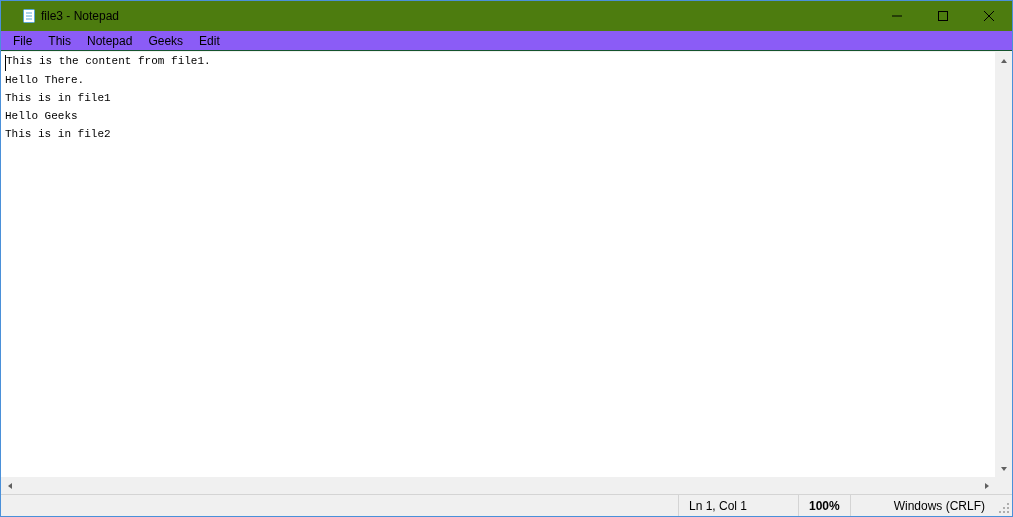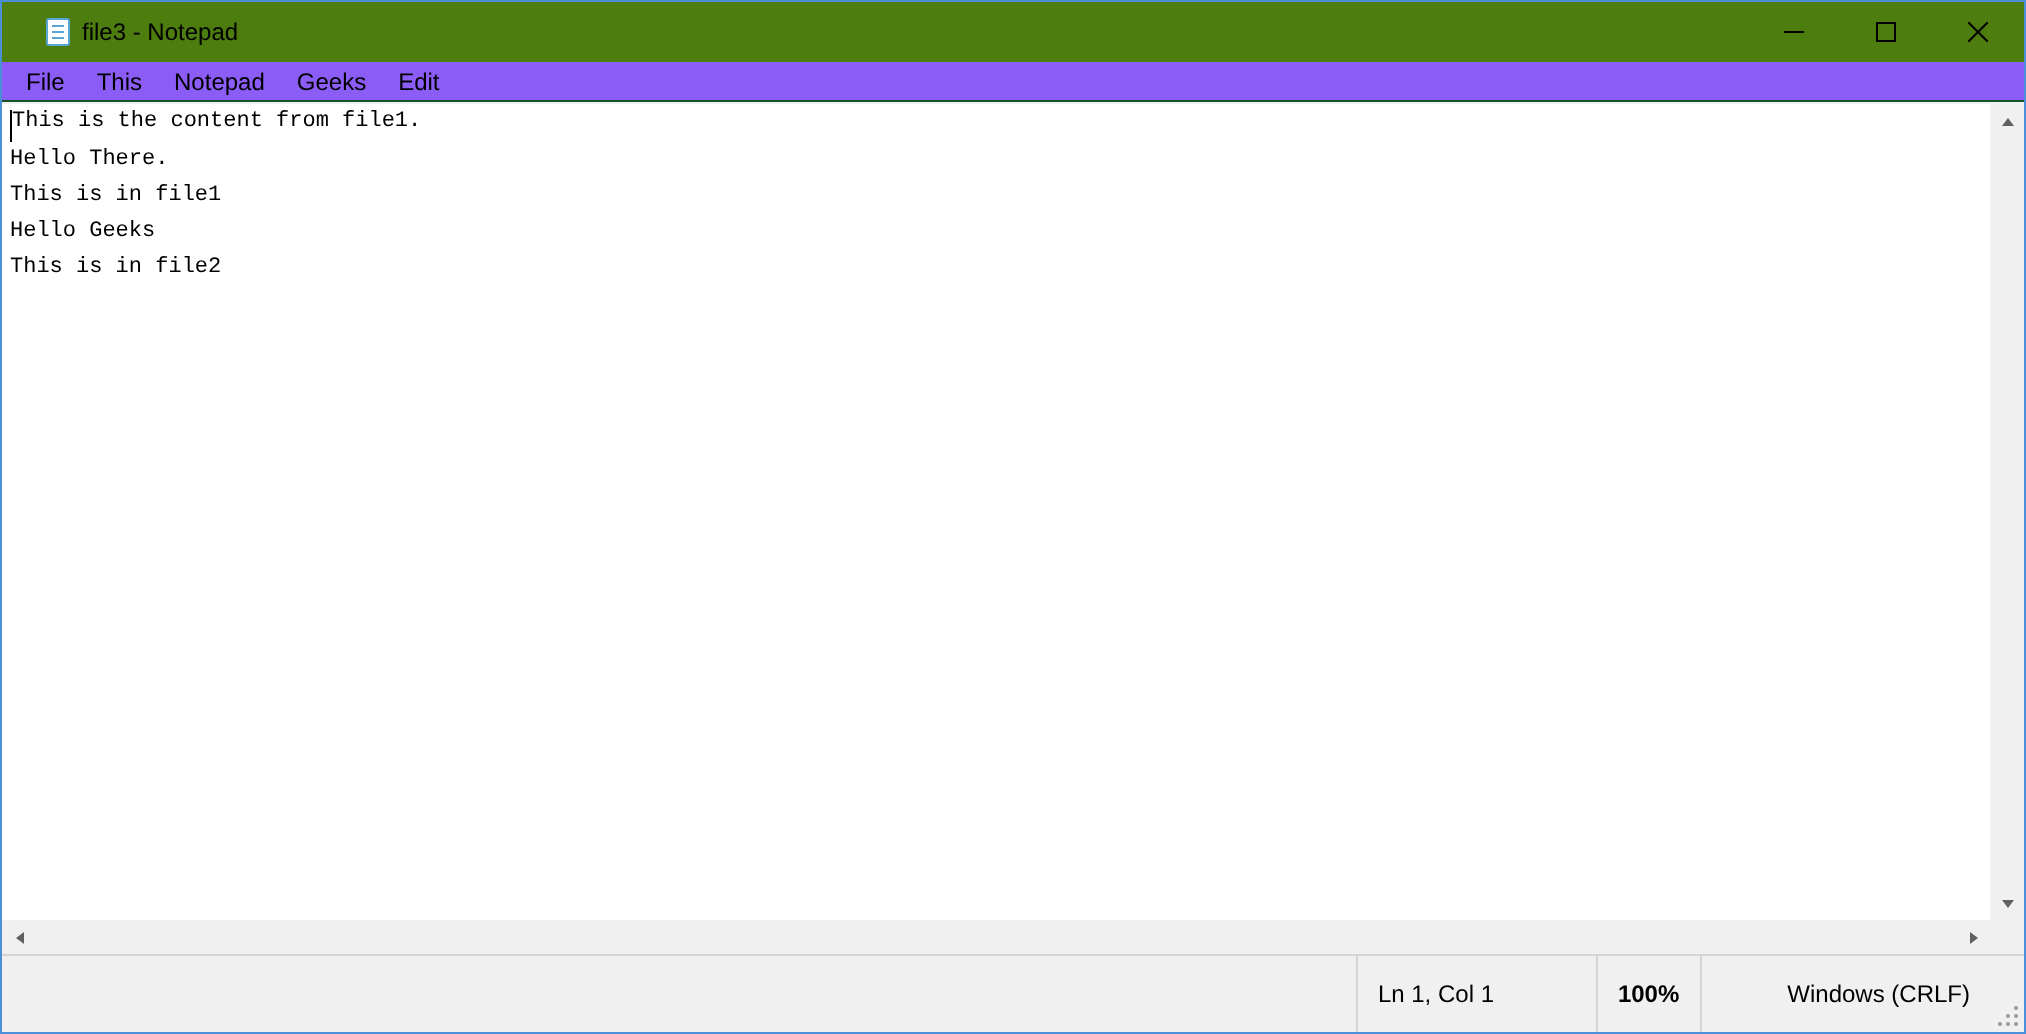--- a/index.html
+++ b/index.html
@@ -101,21 +101,21 @@
   }
   .hscroll .arrow {
     width: 17px;
     display: flex; align-items: center; justify-content: center;
     cursor: default;
   }
   .hscroll .arrow svg { fill: #606060; }
   .hscroll .track { flex: 1; }
   .hscroll .corner { width: 17px; background: #f0f0f0; }
   .statusbar {
-    height: 39px;
+    height: 22px;
     background: #f0f0f0;
     border-top: 1px solid #d4d4d4;
     display: flex;
     align-items: center;
     font-size: 12px;
     color: #000;
   }
   .statusbar .spacer { flex: 1; }
   .status-cell {
     padding: 0 10px;

